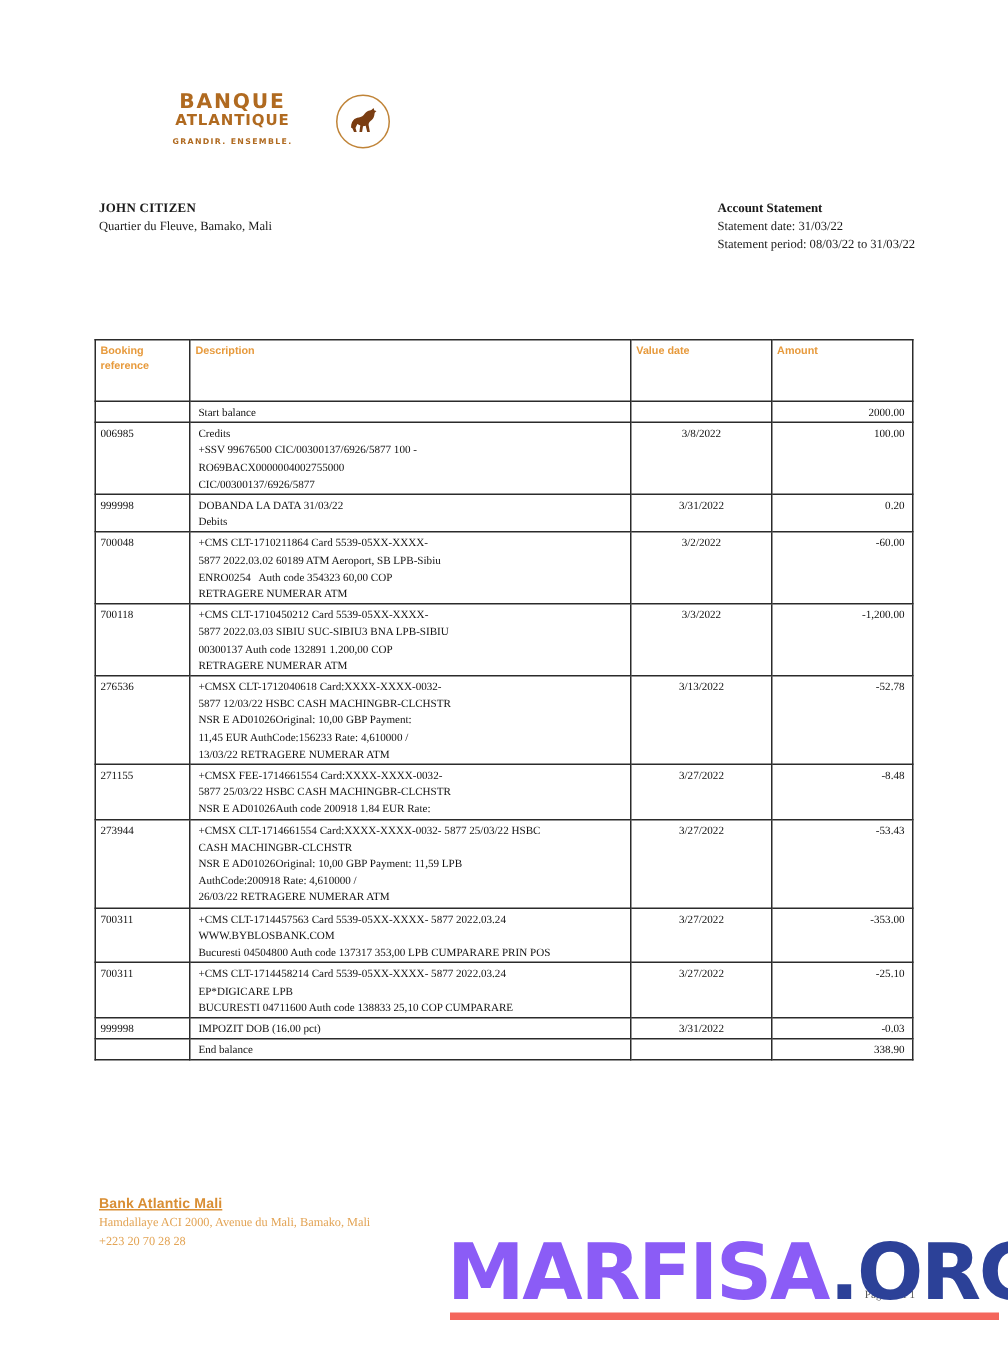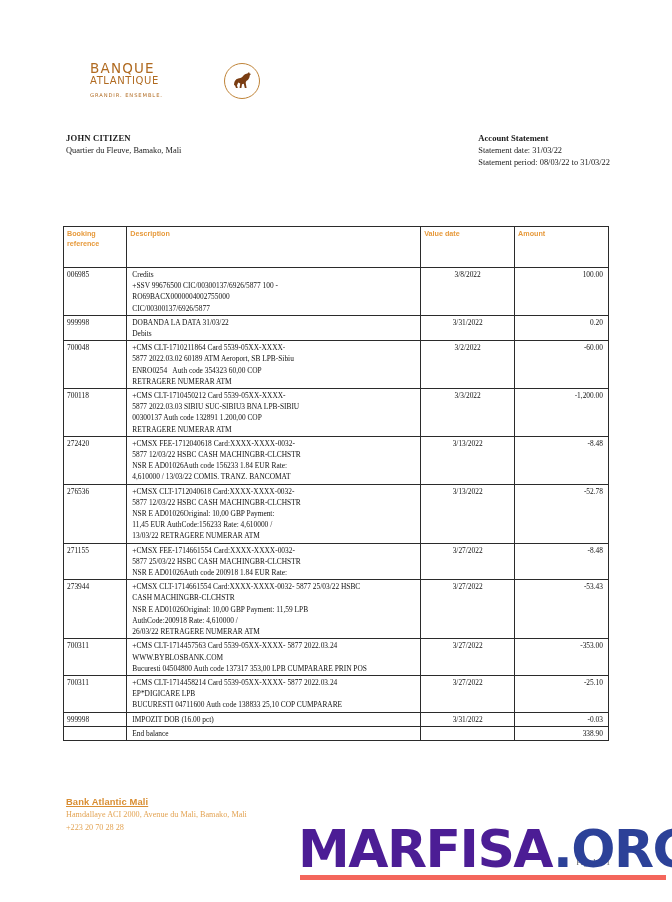--- a/index.html
+++ b/index.html
@@ -27,23 +27,23 @@
     left: 90px;
     top: 62px;
     width: 175px;
     height: 42px;
   }
   .logo-text {
     position: absolute;
     left: 0;
     top: 0;
     width: 130px;
-    text-align: left;
+    text-align: center;
     font-family: "DejaVu Sans", "Liberation Sans", sans-serif;
-    font-weight: normal;
+    font-weight: bold;
     color: #B06A20;
     letter-spacing: 0.5px;
     line-height: 12.5px;
   }
   .logo-line1 {
     font-size: 13.5px;
     letter-spacing: 1.2px;
   }
   .logo-line2 {
     font-size: 10px;
@@ -177,21 +177,21 @@
     pointer-events: none;
   }
   .wm-text {
     font-family: "DejaVu Sans", "Liberation Sans", sans-serif;
     font-size: 52px;
     font-weight: bold;
     letter-spacing: -1.5px;
     line-height: 54px;
     white-space: nowrap;
   }
-  .wm-a { color: #4c1d95; text-align: right; }
+  .wm-a { color: #8b5cf6; text-align: right; }
   .wm-b { color: #2C4198; }
   .wm-bar {
     position: absolute;
     left: 2px;
     top: 53px;
     width: 366px;
     height: 5px;
     background: #F4665C;
   }
 </style>
@@ -235,20 +235,26 @@
     <thead>
       <tr>
         <th class="col-ref">Booking reference</th>
         <th class="col-desc">Description</th>
         <th class="col-date">Value date</th>
         <th class="col-amt">Amount</th>
       </tr>
     </thead>
     <tbody id="tbody">
         <tr>
+          <td class="c-ref"></td>
+          <td class="c-desc desc-line">Start balance</td>
+          <td class="c-date"></td>
+          <td class="c-amt">2000.00</td>
+        </tr>
+        <tr>
           <td class="c-ref">006985</td>
           <td class="c-desc desc-line">Credits
 +SSV 99676500 CIC/00300137/6926/5877 100 -
 RO69BACX0000004002755000
 CIC/00300137/6926/5877</td>
           <td class="c-date">3/8/2022</td>
           <td class="c-amt">100.00</td>
         </tr>
         <tr>
           <td class="c-ref">999998</td>
@@ -267,29 +273,20 @@
           <td class="c-amt">-60.00</td>
         </tr>
         <tr>
           <td class="c-ref">700118</td>
           <td class="c-desc desc-line">+CMS CLT-1710450212 Card 5539-05XX-XXXX-
 5877 2022.03.03 SIBIU SUC-SIBIU3 BNA LPB-SIBIU
 00300137 Auth code 132891 1.200,00 COP
 RETRAGERE NUMERAR ATM</td>
           <td class="c-date">3/3/2022</td>
           <td class="c-amt">-1,200.00</td>
-        </tr>
-        <tr>
-          <td class="c-ref">272420</td>
-          <td class="c-desc desc-line">+CMSX FEE-1712040618 Card:XXXX-XXXX-0032-
-5877 12/03/22 HSBC CASH MACHINGBR-CLCHSTR
-NSR E AD01026Auth code 156233 1.84 EUR Rate:
-4,610000 / 13/03/22 COMIS. TRANZ. BANCOMAT</td>
-          <td class="c-date">3/13/2022</td>
-          <td class="c-amt">-8.48</td>
         </tr>
         <tr>
           <td class="c-ref">276536</td>
           <td class="c-desc desc-line">+CMSX CLT-1712040618 Card:XXXX-XXXX-0032-
 5877 12/03/22 HSBC CASH MACHINGBR-CLCHSTR
 NSR E AD01026Original: 10,00 GBP Payment:
 11,45 EUR AuthCode:156233 Rate: 4,610000 /
 13/03/22 RETRAGERE NUMERAR ATM</td>
           <td class="c-date">3/13/2022</td>
           <td class="c-amt">-52.78</td>

